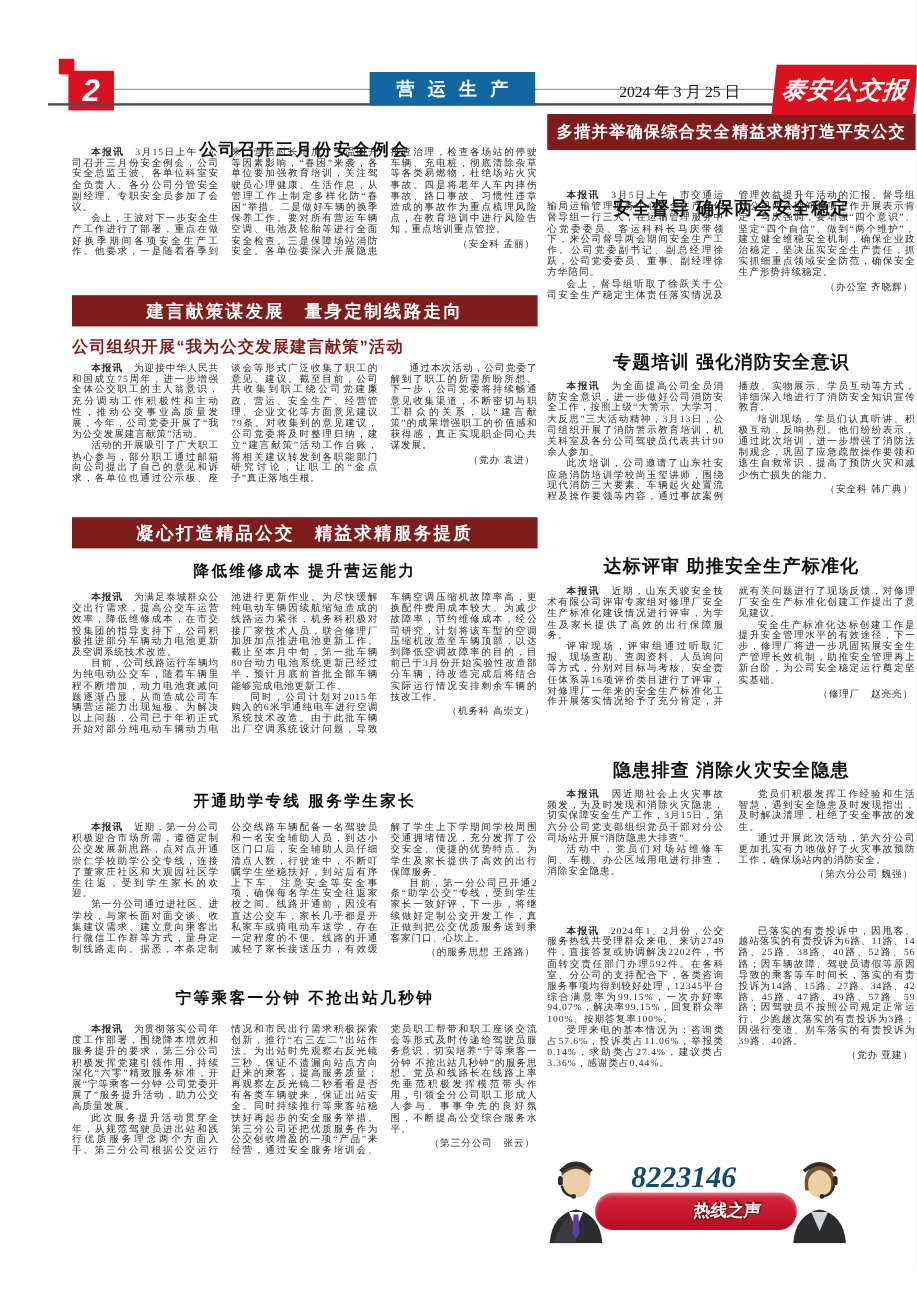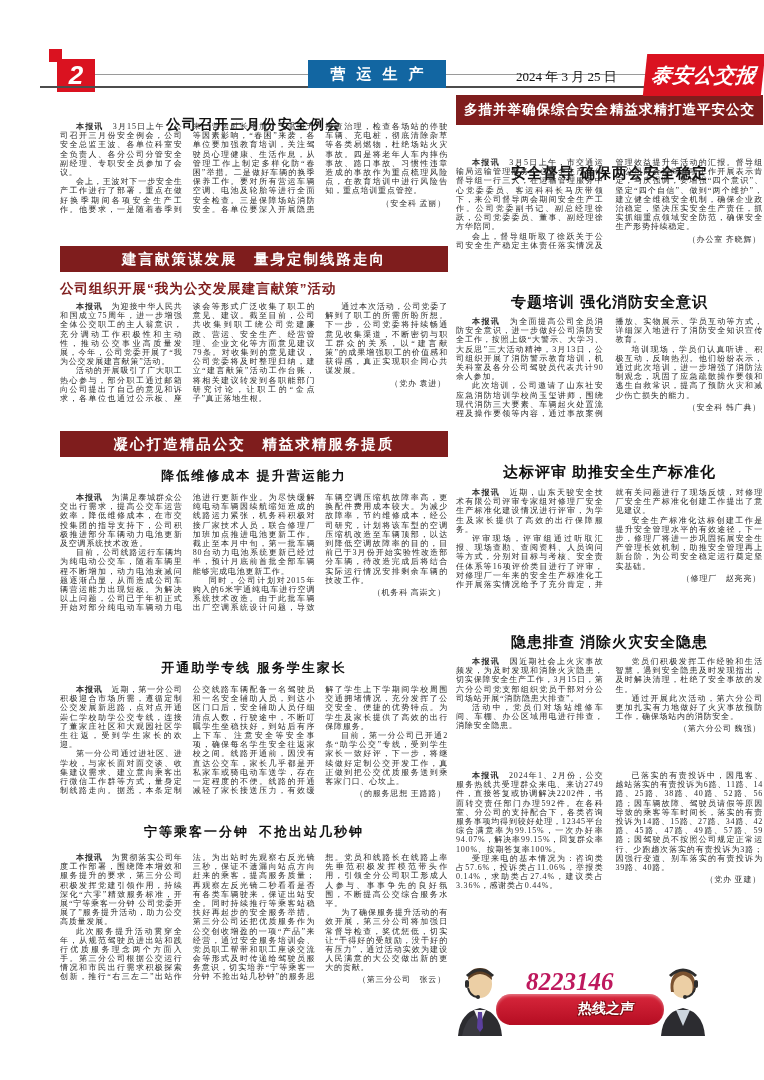--- a/index.html
+++ b/index.html
@@ -39,21 +39,21 @@
   #right-col{position:absolute;left:456px;top:95px;width:307px;height:983px;}
   
   #r-banner{left:0;top:0;width:307px;height:30px;justify-content:space-between;
             padding:0 8px;box-sizing:border-box;font-size:13.5px;letter-spacing:1px;}
   
   .l-banner{left:0;width:388px;height:26px;font-size:14.5px;letter-spacing:2px;}
   
   #hotline{left:0;top:865px;width:260px;height:112px;}
   .hl-bar{position:absolute;left:40px;top:34px;width:168px;height:31px;border-radius:15px;
           background:linear-gradient(#d8273c,#b50d22);box-shadow:inset 0 2px 3px rgba(255,255,255,.35);}
-  .hl-number{position:absolute;left:70px;top:8px;font:italic bold 25px "Liberation Serif",serif;color:#be185d;
+  .hl-number{position:absolute;left:70px;top:8px;font:italic bold 25px "Liberation Serif",serif;color:#0c4a6e;
           text-shadow:-1px -1px 0 #fff,1px -1px 0 #fff,-1px 1px 0 #fff,1px 1px 0 #fff;z-index:2;}
   .hl-label{position:absolute;left:122px;top:40px;font:bold 14px "Liberation Sans",sans-serif;color:#fff;
           text-shadow:1px 1px 0 #7a0c12,-1px 1px 0 #7a0c12,1px -1px 0 #7a0c12;transform:skewX(-8deg);z-index:2;}
   .op{position:absolute;top:2px;}
   .op-left{left:0;}
   .op-right{left:203px;}
 </style>
 </head>
 <body>
 
@@ -95,25 +95,24 @@
     </div>
 
     <div class="abs title t-mid" style="top:566px;">开通助学专线 服务学生家长</div>
     <div class="abs body cols3" style="top:592px;left:0;width:388px;">
       <p><span class="lead">本报讯</span>　<span>近期，第一分公司积极迎合市场所需，遵循定制公交发展新思路，点对点开通崇仁学校助学公交专线，连接了董家庄社区和大观园社区学生往返，受到学生家长的欢迎。</span></p>
       <p>第一分公司通过进社区、进学校，与家长面对面交谈、收集建议需求、建立意向乘客出行微信工作群等方式，量身定制线路走向。据悉，本条定制公交线路车辆配备一名驾驶员和一名安全辅助人员，到达小区门口后，安全辅助人员仔细清点人数，行驶途中，不断叮嘱学生坐稳扶好，到站后有序上下车、注意安全等安全事项，确保每名学生安全往返家校之间。线路开通前，因没有直达公交车，家长几乎都是开私家车或骑电动车送学，存在一定程度的不便。线路的开通减轻了家长接送压力，有效缓解了学生上下学期间学校周围交通拥堵情况，充分发挥了公交安全、便捷的优势特点。为学生及家长提供了高效的出行保障服务。</p>
       <p>目前，第一分公司已开通2条“助学公交”专线，受到学生家长一致好评，下一步，将继续做好定制公交开发工作，真正做到把公交优质服务送到乘客家门口、心坎上。</p>
       <p class="sig">（的服务思想 王路路）</p>
     </div>
 
-    <div class="abs title t-mid" style="top:730px;font-family:Liberation Mono, monospace;">宁等乘客一分钟 不抢出站几秒钟</div>
+    <div class="abs title t-mid" style="top:730px;">宁等乘客一分钟 不抢出站几秒钟</div>
     <div class="abs body cols3" style="top:760px;left:0;width:388px;">
       <p><span class="lead">本报讯</span>　<span>为贯彻落实公司年度工作部署，围绕降本增效和服务提升的要求，第三分公司积极发挥党建引领作用，持续深化“六零”精致服务标准，开展“宁等乘客一分钟 公司党委开展了”服务提升活动，助力公交高质量发展。</span></p>
       <p>此次服务提升活动贯穿全年，从规范驾驶员进出站和践行优质服务理念两个方面入手。第三分公司根据公交运行情况和市民出行需求积极探索创新，推行“右三左二”出站作法。为出站时先观察右反光镜三秒，保证不遗漏向站点方向赶来的乘客，提高服务质量；再观察左反光镜二秒看看是否有各类车辆驶来，保证出站安全。同时持续推行等乘客站稳扶好再起步的安全服务举措。第三分公司还把优质服务作为公交创收增盈的一项“产品”来经营，通过安全服务培训会、党员职工帮带和职工座谈交流会等形式及时传递给驾驶员服务意识，切实培养“宁等乘客一分钟 不抢出站几秒钟”的服务思想。党员和线路长在线路上率先垂范积极发挥模范带头作用，引领全分公司职工形成人人参与、事事争先的良好氛围，不断提高公交综合服务水平。</p>
-      <p>为了确保服务提升活动的有效开展，第三分公司将加强日常督导检查，奖优惩低，切实让“干得好的受鼓励，没干好的有压力”，通过活动实效为建设人民满意的大公交做出新的更大的贡献。</p>
       <p class="sig">（第三分公司　张云）</p>
     </div>
   </div>
 
   <div id="right-col">
 
     <div class="abs red-banner" id="r-banner">
       <span>多措并举确保综合安全</span>
       <span>精益求精打造平安公交</span>
     </div>

